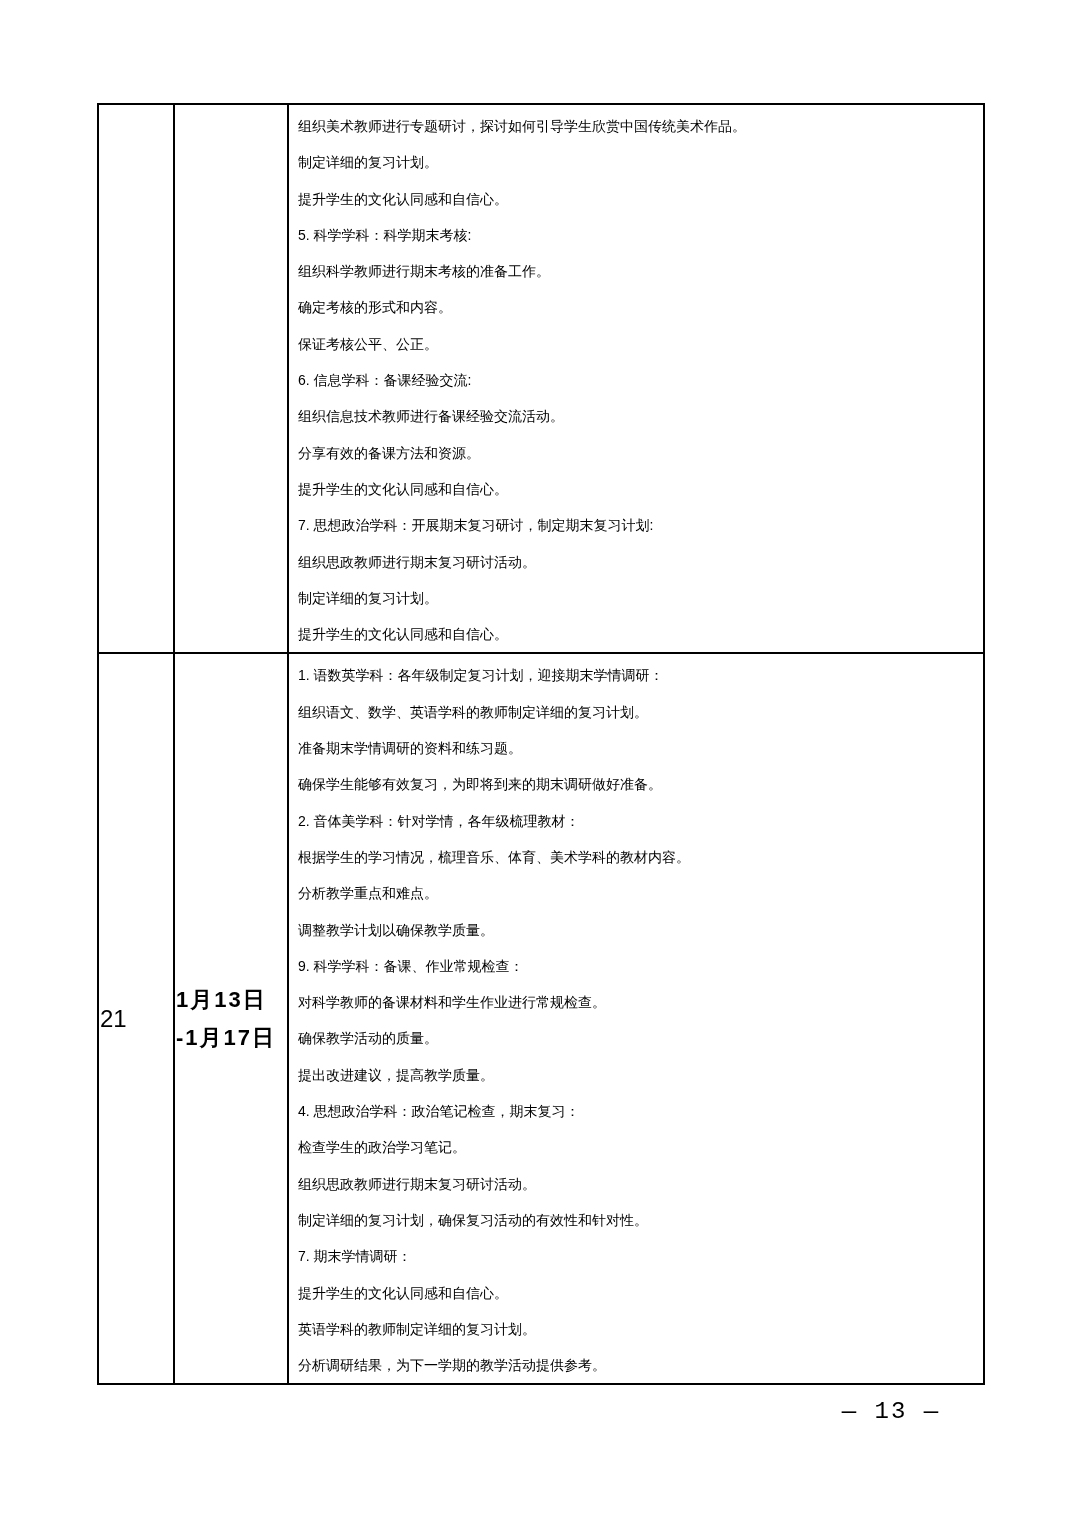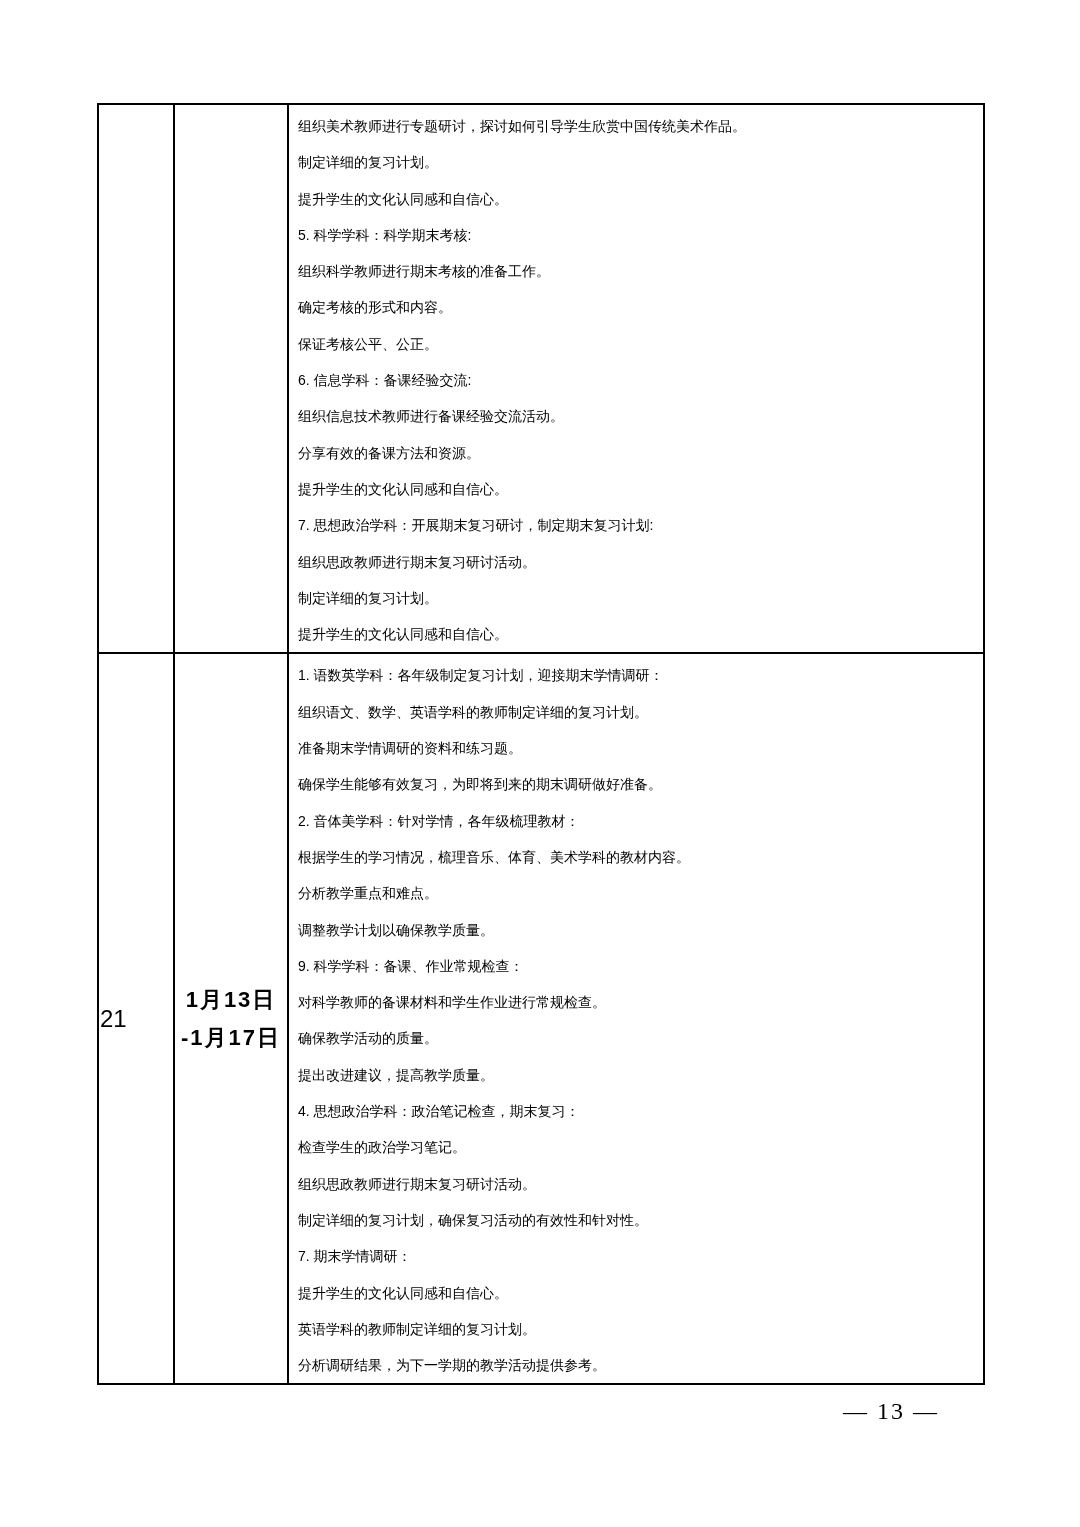--- a/index.html
+++ b/index.html
@@ -19,42 +19,42 @@
   }
   table.schedule td{
     border:2px solid #000;
     background:#fff;
   }
   td.week-cell{
     text-align:left;vertical-align:middle;
     font-weight:400;font-size:24px;
   }
   td.date-cell{
-    text-align:center;vertical-align:middle;
+    text-align:left;vertical-align:middle;
     font-weight:700;font-size:22px;line-height:38px;
     letter-spacing:2px;
   }
   td.activities-cell{
     vertical-align:top;
     padding:3px 8px 0 9px;
     font-size:14px;
     line-height:36.3px;
   }
   .line{
     white-space:nowrap;
     overflow:hidden;
   }
   tr.row-prev{height:545px;}
   tr.row-week21{height:727px;}
   .page-number{
     position:absolute;
     left:836px;top:1398px;
     width:110px;
     text-align:center;
-    font-family:Liberation Serif, serif;
+    font-family:Liberation Mono, monospace;
     font-size:24px;
     letter-spacing:2px;
     color:#000;
   }
 </style>
 </head>
 <body>
 
 <div class="page">
 

